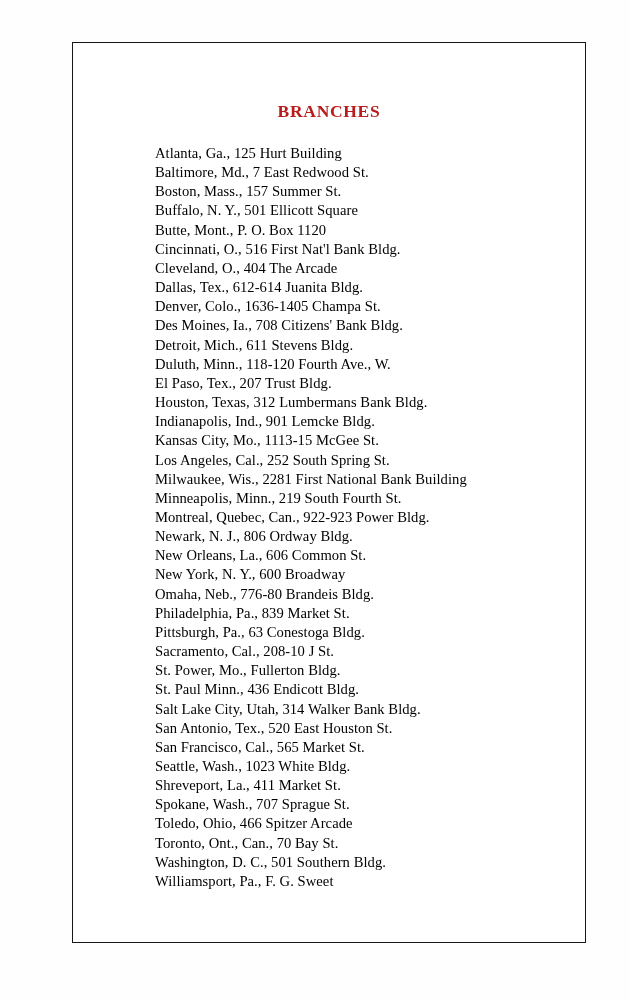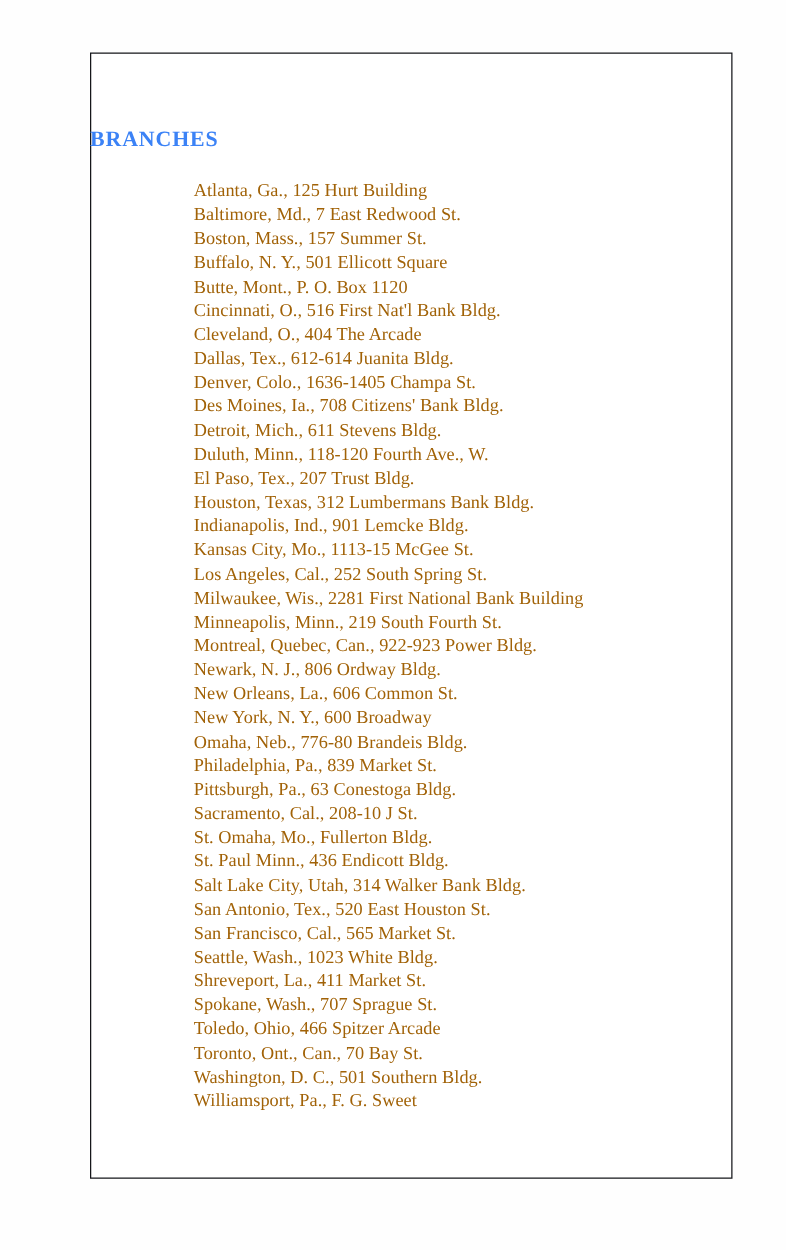--- a/index.html
+++ b/index.html
@@ -37,42 +37,43 @@
     border: 1.6px solid #15161a;
     box-sizing: border-box;
     background: #ffffff;
   }
 
   #page-title {
     position: absolute;
     left: 72px;
     top: 101px;
     width: 514px;
+    text-align: center;
     font-size: 17.5px;
     font-weight: bold;
     letter-spacing: 0.7px;
-    color: #3b82f6;
+    color: #b91c1c;
     font-family: "Liberation Serif", "DejaVu Serif", serif;
   }
 
   #branch-list {
     position: absolute;
     left: 155px;
     top: 144px;
     width: 400px;
     list-style: none;
     margin: 0;
     padding: 0;
   }
 
   #branch-list li {
     font-size: 14.6px;
     line-height: 19.15px;
     white-space: nowrap;
-    color: #a16207;
+    color: #000000;
     letter-spacing: 0.05px;
   }
 </style>
 </head>
 <body>
 
 <div id="page-sheet">
   <div id="page-border"></div>
 
   <div id="page-title">BRANCHES</div>
@@ -98,21 +99,21 @@
       <li>Milwaukee, Wis., 2281 First National Bank Building</li>
       <li>Minneapolis, Minn., 219 South Fourth St.</li>
       <li>Montreal, Quebec, Can., 922-923 Power Bldg.</li>
       <li>Newark, N. J., 806 Ordway Bldg.</li>
       <li>New Orleans, La., 606 Common St.</li>
       <li>New York, N. Y., 600 Broadway</li>
       <li>Omaha, Neb., 776-80 Brandeis Bldg.</li>
       <li>Philadelphia, Pa., 839 Market St.</li>
       <li>Pittsburgh, Pa., 63 Conestoga Bldg.</li>
       <li>Sacramento, Cal., 208-10 J St.</li>
-      <li>St. Omaha, Mo., Fullerton Bldg.</li>
+      <li>St. Power, Mo., Fullerton Bldg.</li>
       <li>St. Paul Minn., 436 Endicott Bldg.</li>
       <li>Salt Lake City, Utah, 314 Walker Bank Bldg.</li>
       <li>San Antonio, Tex., 520 East Houston St.</li>
       <li>San Francisco, Cal., 565 Market St.</li>
       <li>Seattle, Wash., 1023 White Bldg.</li>
       <li>Shreveport, La., 411 Market St.</li>
       <li>Spokane, Wash., 707 Sprague St.</li>
       <li>Toledo, Ohio, 466 Spitzer Arcade</li>
       <li>Toronto, Ont., Can., 70 Bay St.</li>
       <li>Washington, D. C., 501 Southern Bldg.</li>

